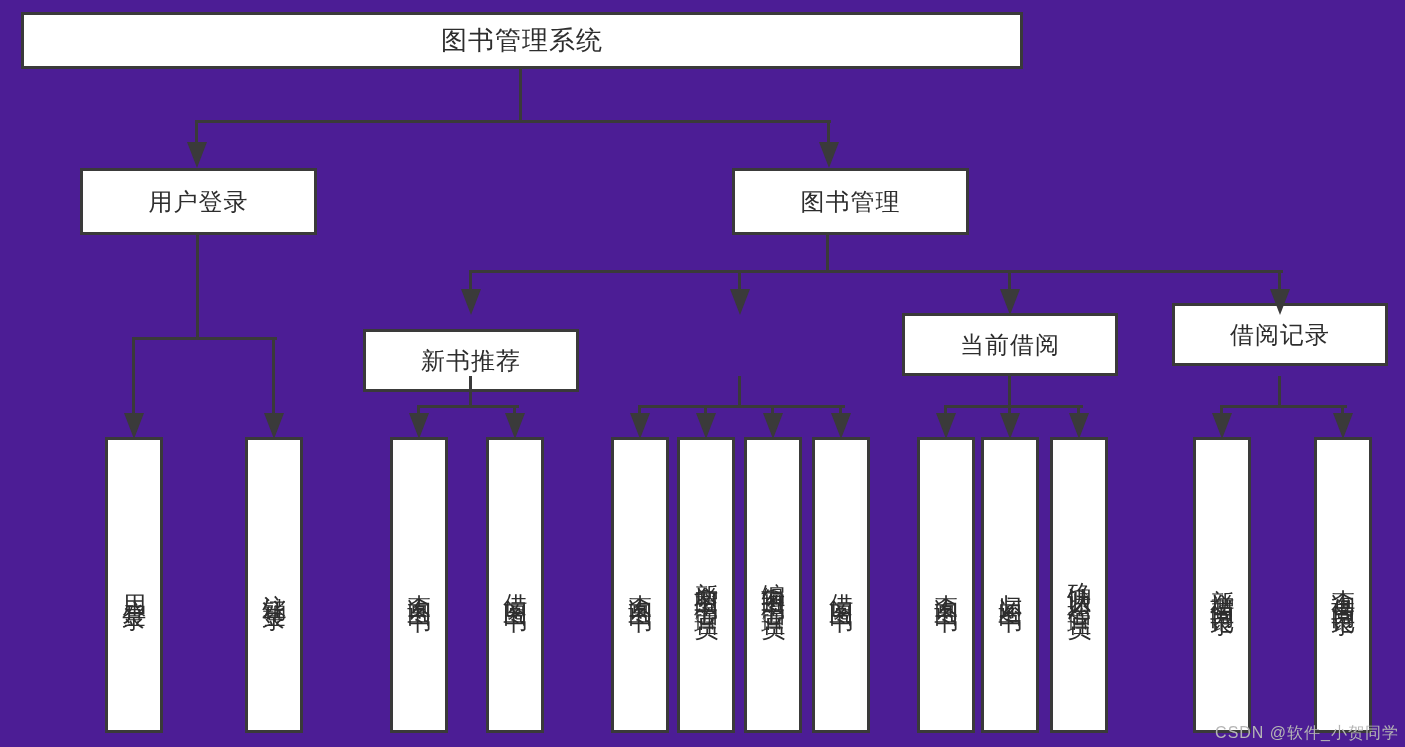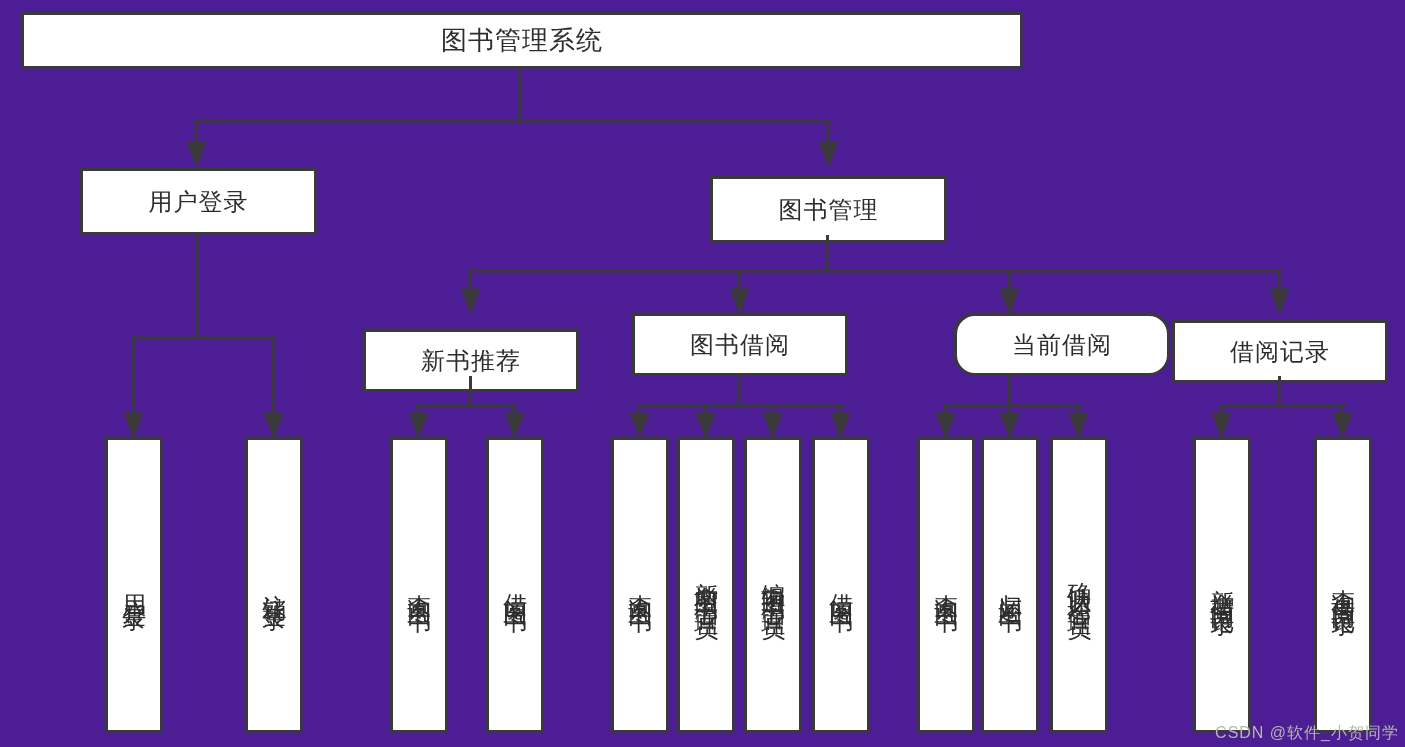--- a/index.html
+++ b/index.html
@@ -60,34 +60,31 @@
 
 <div class="canvas">
 
   <div class="box root" style="left:21px; top:12px; width:1002px; height:57px;">
     <span class="hlabel">图书管理系统</span>
   </div>
 
   <div class="box" style="left:80px; top:168px; width:237px; height:67px;">
     <span class="hlabel">用户登录</span>
   </div>
-  <div class="box" style="left:710px; top:168px; width:237px; height:67px;margin-top:8px;">
+  <div class="box" style="left:732px; top:168px; width:237px; height:67px;">
     <span class="hlabel">图书管理</span>
   </div>
 
   <div class="box" style="left:363px; top:313px; width:216px; height:63px;margin-top:16px;">
     <span class="hlabel">新书推荐</span>
   </div>
-  <div class="box" style="left:632px; top:313px; width:216px; height:63px;">
-    <span class="hlabel">图书借阅</span>
-  </div>
-  <div class="box" style="left:954px; top:313px; width:216px; height:63px;border-radius:21px;">
+  <div class="box" style="left:902px; top:313px; width:216px; height:63px;">
     <span class="hlabel">当前借阅</span>
   </div>
-  <div class="box" style="left:1172px; top:320px; width:216px; height:63px;">
+  <div class="box" style="left:1172px; top:303px; width:216px; height:63px;">
     <span class="hlabel">借阅记录</span>
   </div>
 
   <div class="box leaf" style="left:105px; top:437px; width:58px; height:296px;">
     <span class="vlabel">用户登录</span>
   </div>
   <div class="box leaf" style="left:245px; top:437px; width:58px; height:296px;">
     <span class="vlabel">注销登录</span>
   </div>
 

